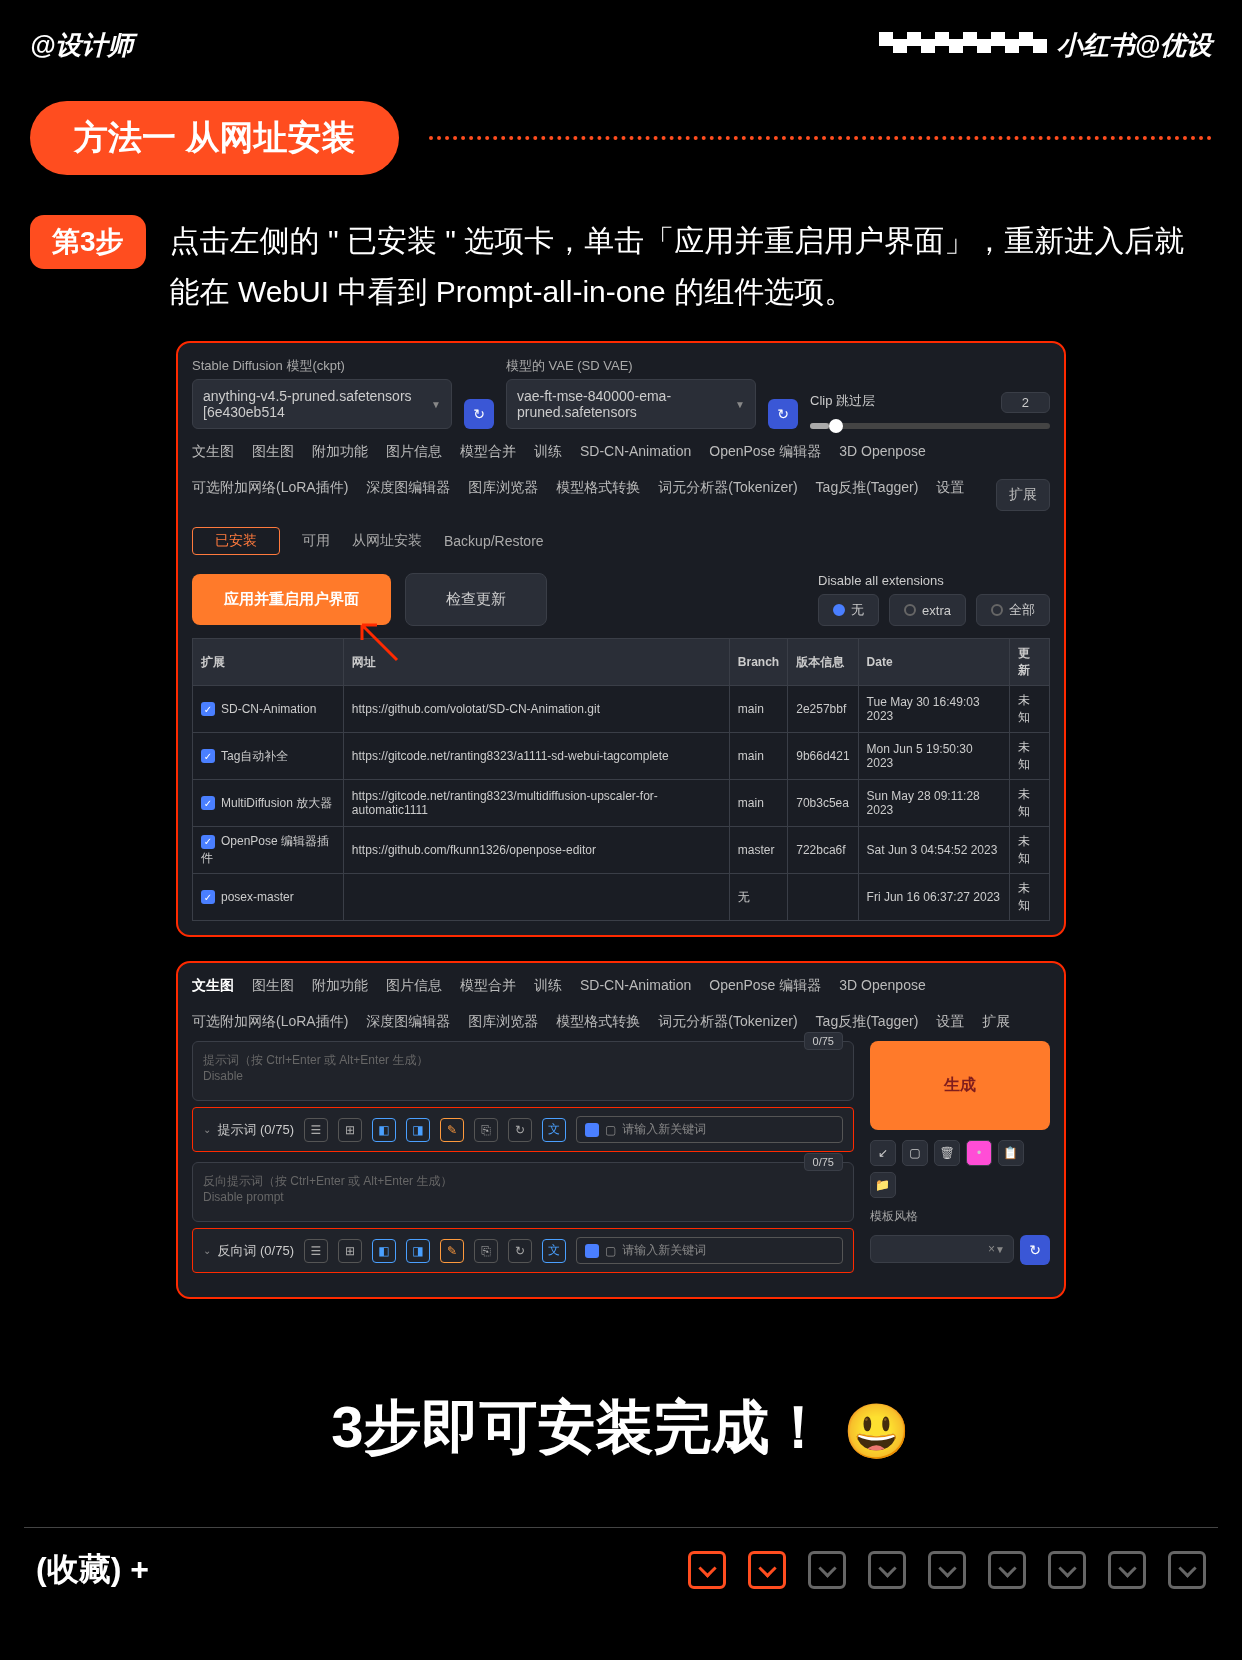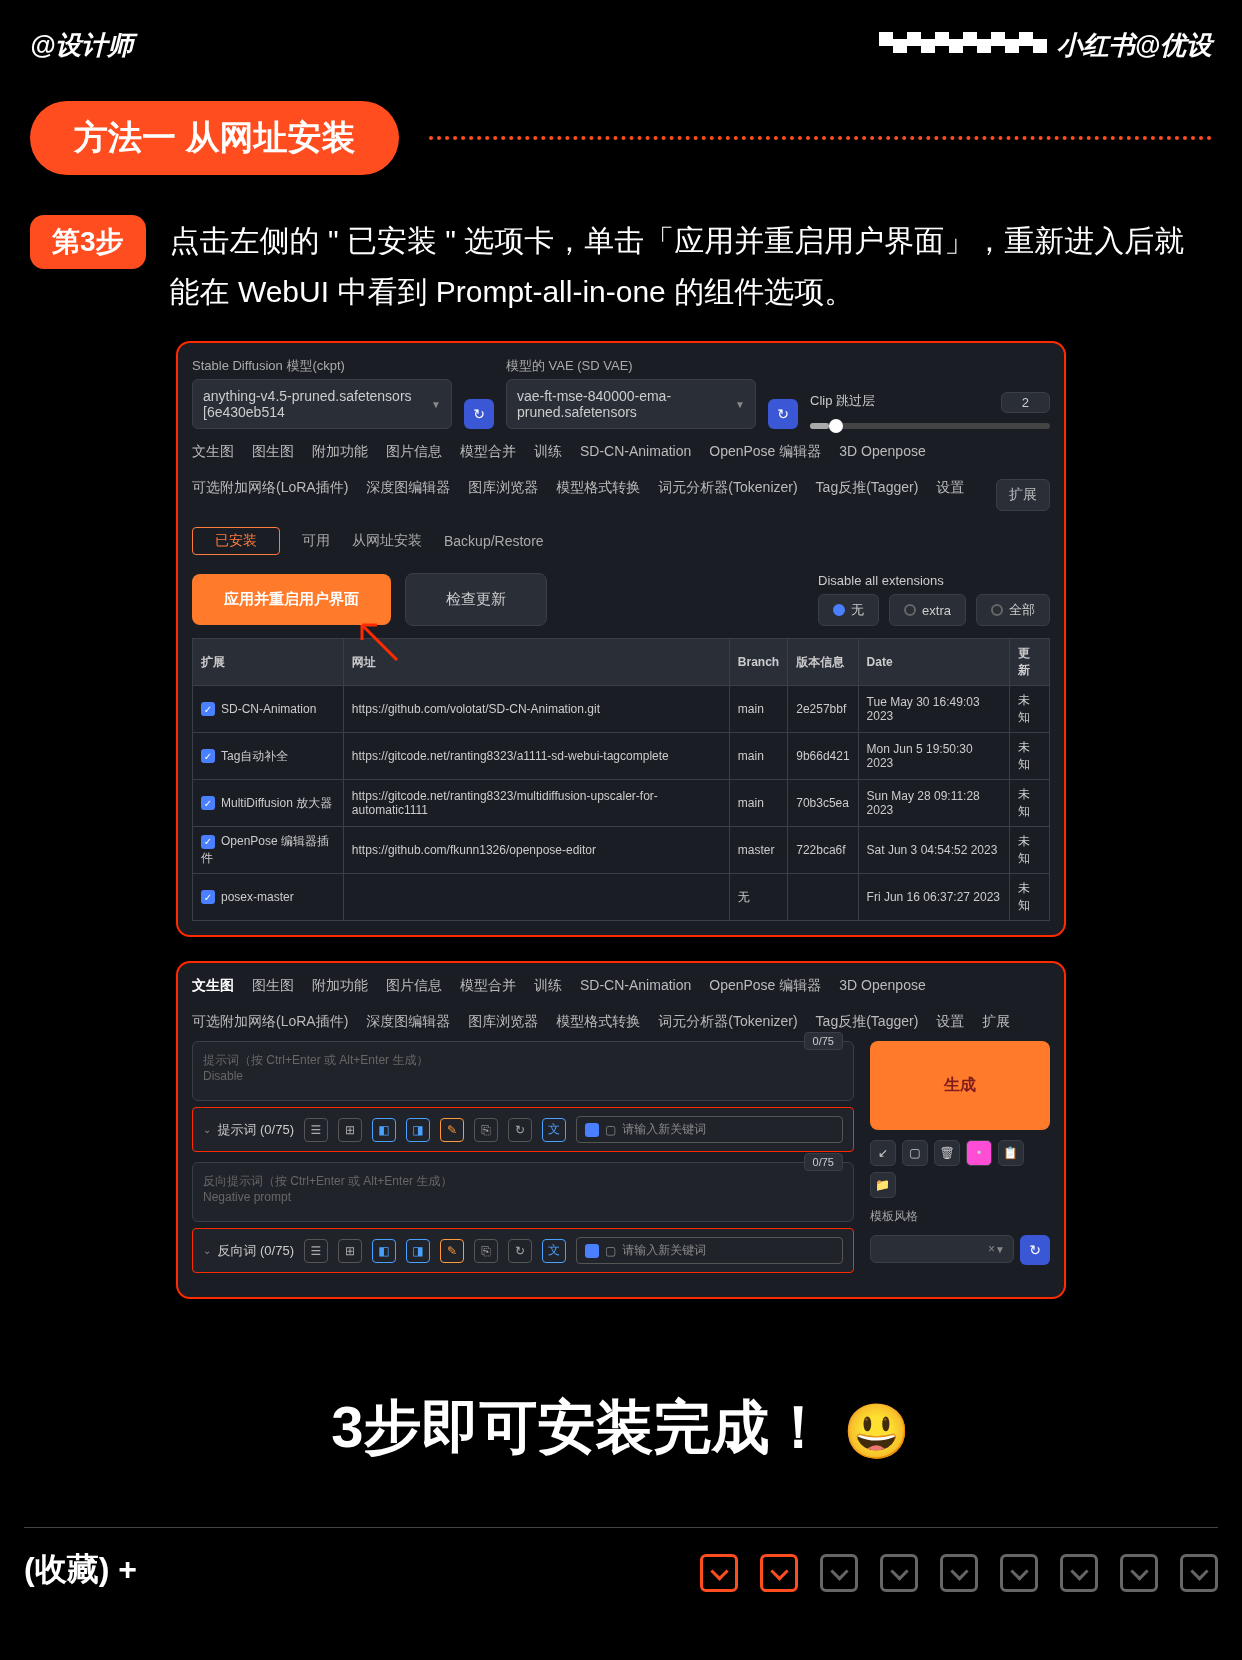--- a/index.html
+++ b/index.html
@@ -64,21 +64,21 @@
 .gen-btn{background:#ff7a2a;color:#7f1d1d;text-align:center;padding:34px;border-radius:8px;font-size:16px;font-weight:600}
 .tool-row{display:flex;gap:6px;flex-wrap:wrap}
 .tool-btn{width:26px;height:26px;background:#2a2e37;border:1px solid #3a3e47;border-radius:5px;display:flex;align-items:center;justify-content:center;font-size:12px}
 .tool-btn.p{background:#ff4dd6}
 .style-lbl{font-size:12px;color:#a3a3a3}
 .style-sel{display:flex;gap:6px}
 .style-box{flex:1;background:#2a2e37;border:1px solid #3a3e47;border-radius:6px;height:28px;display:flex;align-items:center;justify-content:flex-end;padding:0 8px;color:#888;font-size:12px}
 .done-text{text-align:center;font-size:58px;font-weight:800;margin-top:90px}
 .done-text .emoji{font-size:54px;vertical-align:middle}
 .footer-line{margin:60px 24px 0;border-top:1px solid #444}
-.footer{display:flex;align-items:flex-end;padding:20px 24px;gap:8px}
+.footer{display:flex;align-items:center;padding:20px 36px;gap:8px}
 .fav{font-size:32px;font-weight:700}
 .dl-icons{margin-left:auto;display:flex;gap:22px}
 .dl{width:38px;height:38px;border:3px solid #666;border-radius:6px;display:flex;align-items:center;justify-content:center;position:relative}
 .dl.r{border-color:#ff4d1f}
 .dl::before{content:"";width:10px;height:10px;border-right:3px solid currentColor;border-bottom:3px solid currentColor;transform:rotate(45deg);color:#666;margin-top:-4px}
 .dl.r::before{color:#ff4d1f}
 .chev{font-size:10px;color:#888}
 </style>
 </head>
 <body>
@@ -285,21 +285,21 @@
         <span class="icon-mini b">文</span>
         <div class="kw-input">
             <span class="kw-chk"></span>
             <span>▢</span>
             <span>请输入新关键词</span>
           </div>
       </div>
       <div class="prompt-box">
         <div class="counter">0/75</div>
         <div class="hint">反向提示词（按 Ctrl+Enter 或 Alt+Enter 生成）</div>
-        <div class="hint">Negative prompt</div>
+        <div class="hint">Disable prompt</div>
       </div>
       <div class="token-bar">
         <span class="lbl">
             <span class="chev">⌄</span>
             <span>反向词 (0/75)</span>
           </span>
         <span class="icon-mini">☰</span>
           <span class="icon-mini">⊞</span>
         <span class="icon-mini b">◧</span>
           <span class="icon-mini b">◨</span>

